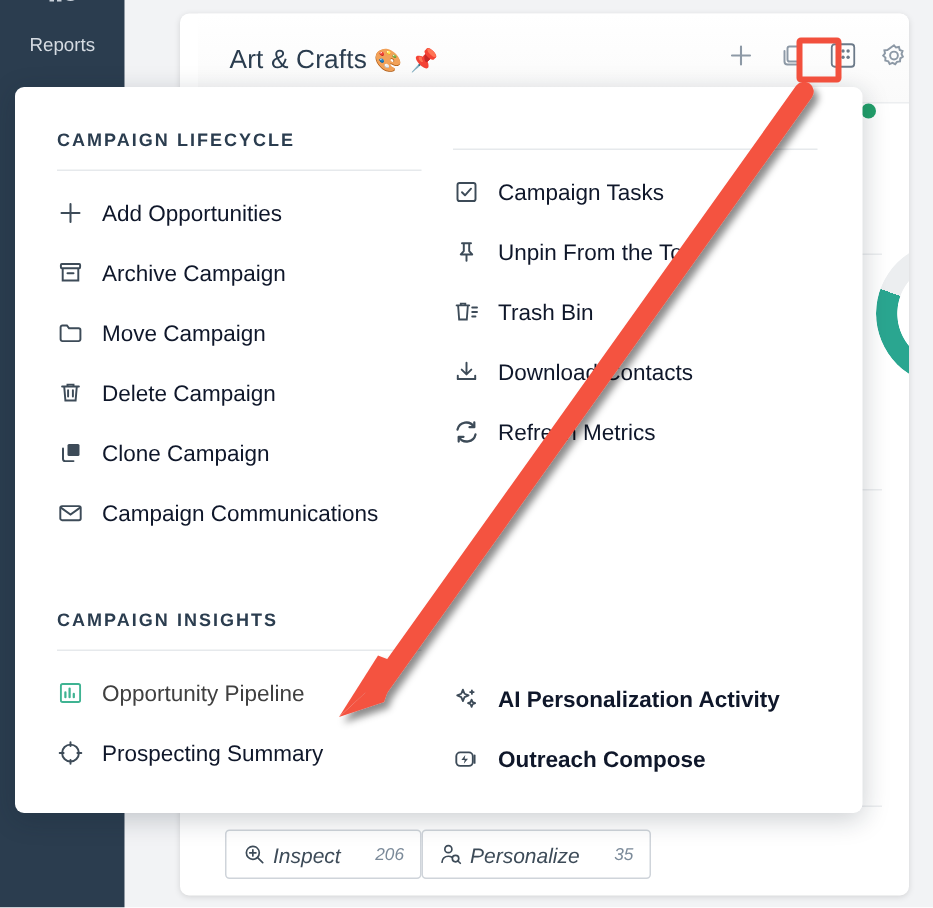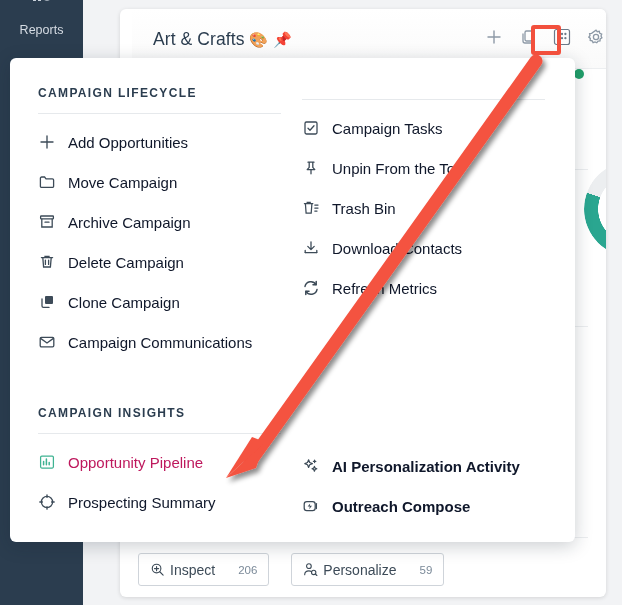--- a/index.html
+++ b/index.html
@@ -112,22 +112,22 @@
   }
   .green-strip {
     position: absolute; left: 447px; top: 333px;
     width: 5px; height: 113px;
     background: #17a08b;
     border-radius: 1px;
   }
 
   
   .card-actions {
-    position: absolute; left: 18px; top: 544px;
-    display: flex; gap: 22px;
+    position: absolute; left: 30px; top: 544px;
+    display: flex; gap: 0; font-style: italic;
   }
   .act-btn {
     height: 33px;
     border: 1px solid #cfd4da;
     border-radius: 3px;
     background: #fff;
     display: flex; align-items: center; gap: 5px;
     padding: 0 11px;
     font-size: 14px; color: #3d4b58;
     white-space: nowrap;
@@ -167,21 +167,21 @@
     cursor: pointer;
     white-space: nowrap;
   }
   .menu-item .mi-icon {
     width: 18px; height: 18px;
     margin-right: 12px;
     flex: 0 0 18px;
     color: #3d4b58;
   }
   .menu-item .mi-icon svg { display: block; }
-  .menu-item.hovered { color: #be185d; }
+  .menu-item.hovered { color: #404040; }
   .menu-item.hovered .mi-icon { color: #3fb392; }
 
   
   .blk { position: absolute; }
   #lifecycle-block { left: 28px; top: 28px;  width: 243px; }
   #utilities-block { left: 292px; top: 28px; width: 243px; }
   #insights-block  { left: 28px; top: 348px; width: 243px; }
   #insights-right  { left: 292px; top: 388px; width: 243px; font-weight: bold; }
 
   
@@ -279,21 +279,21 @@
       <div class="act-btn">
         <span class="ico">
           <svg width="15" height="15" viewBox="0 0 16 16" fill="none" stroke="currentColor" stroke-width="1.2">
             <circle cx="6.3" cy="4.4" r="2.5"></circle>
             <path d="M1.8 13.6c0-2.6 2-4.2 4.5-4.2 1 0 1.9.25 2.6.68" stroke-linecap="round"></path>
             <circle cx="11.4" cy="11.1" r="2.3"></circle>
             <path d="M13.1 12.8L14.8 14.4" stroke-linecap="round"></path>
           </svg>
         </span>
         <span>Personalize</span>
-        <span class="act-count">59</span>
+        <span class="act-count">35</span>
       </div>
     </div>
   </div>
 
   <div class="menu">
 
     <div class="blk" id="lifecycle-block">
       <div class="menu-section-title">CAMPAIGN LIFECYCLE</div>
       <div class="menu-divider"></div>
       <div class="menu-list">
@@ -303,35 +303,35 @@
             <svg width="18" height="18" viewBox="0 0 18 18" fill="none" stroke="currentColor" stroke-width="1.35">
               <path d="M9 3v12M3 9h12" stroke-linecap="round"></path>
             </svg>
           </span>
           <span>Add Opportunities</span>
         </div>
 
         <div class="menu-item">
           <span class="mi-icon">
             <svg width="18" height="18" viewBox="0 0 18 18" fill="none" stroke="currentColor" stroke-width="1.3">
-              <path d="M2.4 5.2a1.2 1.2 0 0 1 1.2-1.2h3l1.4 1.8h6.4a1.2 1.2 0 0 1 1.2 1.2v6.2a1.2 1.2 0 0 1-1.2 1.2H3.6a1.2 1.2 0 0 1-1.2-1.2z"></path>
-            </svg>
-          </span>
-          <span>Move Campaign</span>
-        </div>
-
-        <div class="menu-item">
-          <span class="mi-icon">
-            <svg width="18" height="18" viewBox="0 0 18 18" fill="none" stroke="currentColor" stroke-width="1.3">
               <rect x="2.6" y="3" width="12.8" height="2.8" rx="0.6"></rect>
               <path d="M3.8 5.8v8.2h10.4V5.8"></path>
               <path d="M7 9.2h4" stroke-linecap="round"></path>
             </svg>
           </span>
           <span>Archive Campaign</span>
+        </div>
+
+        <div class="menu-item">
+          <span class="mi-icon">
+            <svg width="18" height="18" viewBox="0 0 18 18" fill="none" stroke="currentColor" stroke-width="1.3">
+              <path d="M2.4 5.2a1.2 1.2 0 0 1 1.2-1.2h3l1.4 1.8h6.4a1.2 1.2 0 0 1 1.2 1.2v6.2a1.2 1.2 0 0 1-1.2 1.2H3.6a1.2 1.2 0 0 1-1.2-1.2z"></path>
+            </svg>
+          </span>
+          <span>Move Campaign</span>
         </div>
 
         <div class="menu-item">
           <span class="mi-icon">
             <svg width="18" height="18" viewBox="0 0 18 18" fill="none" stroke="currentColor" stroke-width="1.3">
               <path d="M3.4 4.6h11.2" stroke-linecap="round"></path>
               <path d="M7 4.6V3.4h4v1.2"></path>
               <path d="M4.8 4.6l.8 9.4h6.8l.8-9.4"></path>
               <path d="M7.4 7.2v4.2M10.6 7.2v4.2" stroke-linecap="round"></path>
             </svg>

